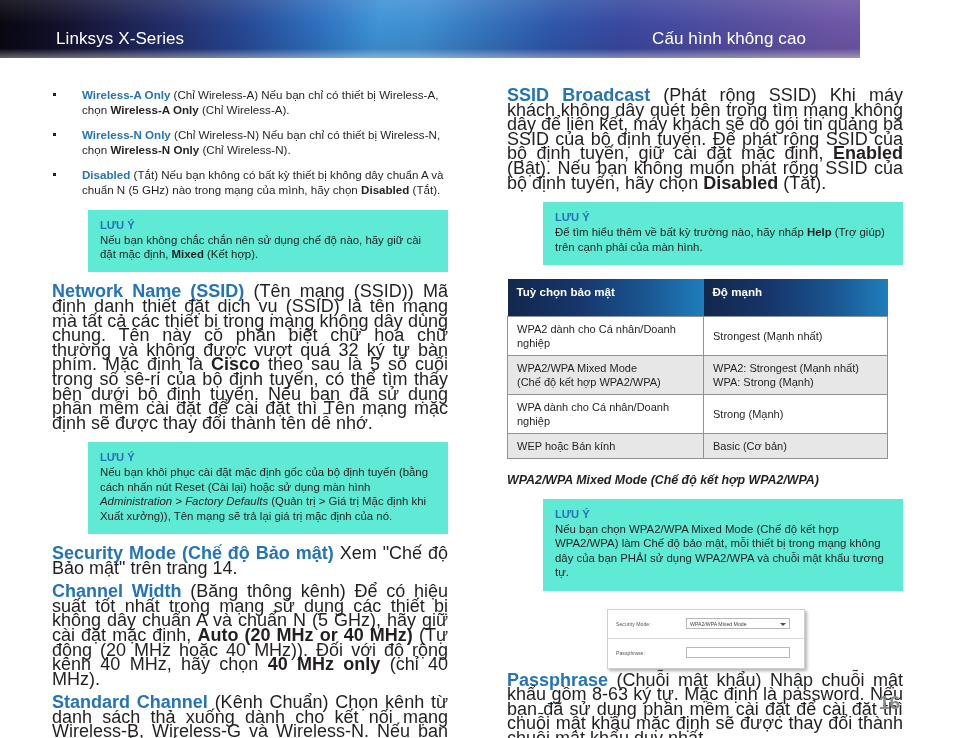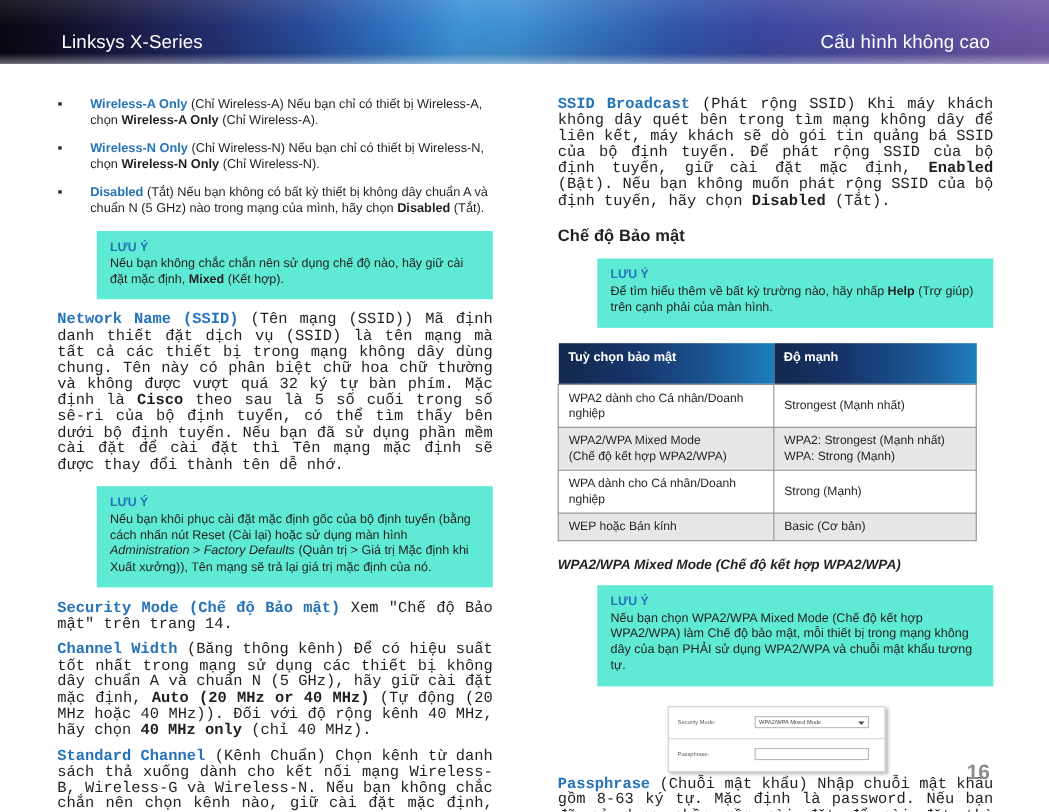--- a/index.html
+++ b/index.html
@@ -14,21 +14,21 @@
     color: #231f20;
     overflow: hidden;
     position: relative;
   }
 
   
   .banner {
     position: absolute;
     left: 0;
     top: 0;
-    width: 954px;
+    width: 860px;
     height: 58px;
     background:
       linear-gradient(180deg, rgba(255,255,255,0.10) 0%, rgba(255,255,255,0.00) 42%, rgba(0,0,0,0.10) 100%),
       linear-gradient(100deg,
         #07060f 0%,
         #11102a 7%,
         #1b1f4d 14%,
         #23306f 21%,
         #274a96 29%,
         #2e6fbe 37%,
@@ -75,25 +75,24 @@
   .col {
     position: absolute;
     top: 88px;
     width: 396px;
   }
   .col-left  { left: 52px; }
   .col-right { left: 507px; }
 
   p.body {
     margin: 0 0 9px 0;
-    font-size: 14px;
+    font-size: 18px;
     line-height: 14.6px;
     text-align: justify;
     color: #231f20;
-    font-family: Liberation Mono, monospace;
   }
   p.body:last-child { margin-bottom: 0; }
 
   .term {
     color: #2573b9;
     font-weight: bold;
   }
   .bold { font-weight: bold; }
   .ital { font-style: italic; text-align: center; }
 
@@ -296,21 +295,20 @@
   <p class="body"><span class="term">Channel Width</span><span> (Băng thông kênh)  Để có hiệu suất tốt nhất trong mạng sử dụng các thiết bị không dây chuẩn A và chuẩn N (5 GHz), hãy giữ cài đặt mặc định, </span><span class="bold">Auto (20 MHz or 40 MHz)</span><span> (Tự động (20 MHz hoặc 40 MHz)). Đối với độ rộng kênh 40 MHz, hãy chọn </span><span class="bold">40 MHz only</span><span> (chỉ 40 MHz).</span></p>
 
   <p class="body"><span class="term">Standard Channel</span><span> (Kênh Chuẩn)  Chọn kênh từ danh sách thả xuống dành cho kết nối mạng Wireless-B, Wireless-G và Wireless-N. Nếu bạn không chắc chắn nên chọn kênh nào, giữ cài đặt mặc định, </span><span class="bold">Auto</span><span> (Tự động).</span></p>
 
 </div>
 
 <div class="col col-right">
 
   <p class="body"><span class="term">SSID Broadcast</span><span> (Phát rộng SSID)  Khi máy khách không dây quét bên trong tìm mạng không dây để liên kết, máy khách sẽ dò gói tin quảng bá SSID của bộ định tuyến. Để phát rộng SSID của bộ định tuyến, giữ cài đặt mặc định, </span><span class="bold">Enabled</span><span> (Bật). Nếu bạn không muốn phát rộng SSID của bộ định tuyến, hãy chọn </span><span class="bold">Disabled</span><span> (Tắt).</span></p>
 
-  <h2 class="section">Chế độ Bảo mật</h2>
 
   <div class="note">
     <div class="note-title">LƯU Ý</div>
     <div class="note-body"><span>Để tìm hiểu thêm về bất kỳ trường nào, hãy nhấp </span><span class="bold">Help</span><span> (Trợ giúp) trên cạnh phải của màn hình.</span></div>
   </div>
 
   <table class="sec-table">
     <colgroup>
         <col class="c1">
         <col class="c2">

